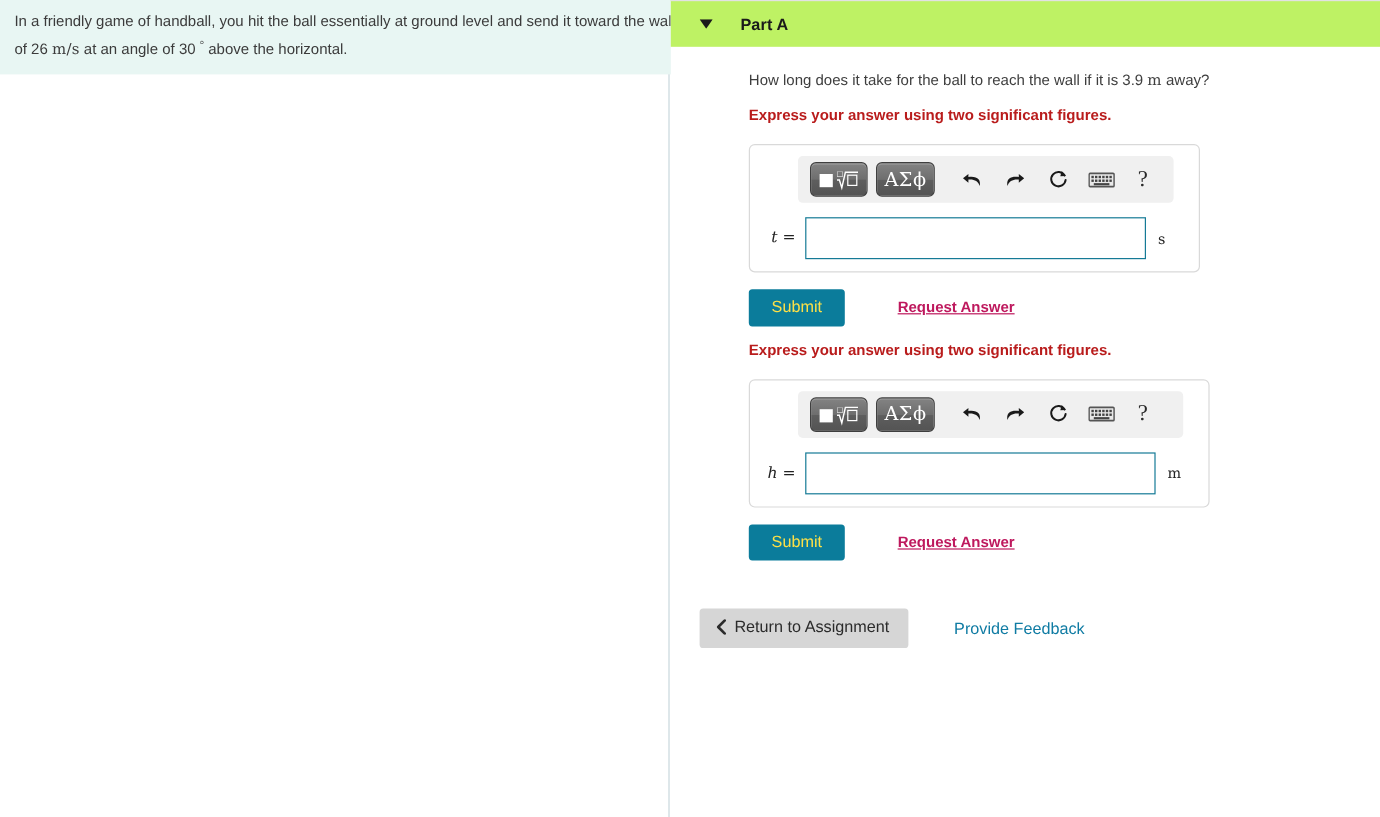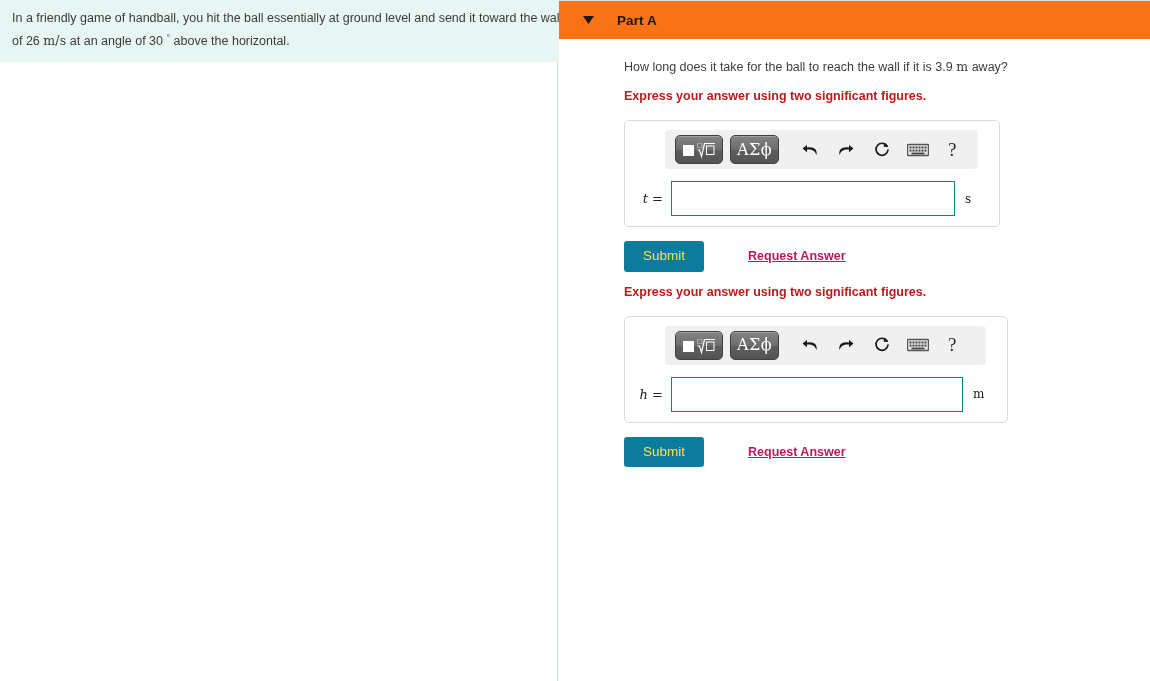--- a/index.html
+++ b/index.html
@@ -62,21 +62,21 @@
     left: 559px;
     top: 0;
     width: 591px;
     height: 681px;
     background: #ffffff;
   }
 
   .part-header {
     position: relative;
     height: 39px;
-    background: #f97316;
+    background: #bef264;
     border-top: 1px solid #e2e2e2;
     display: flex;
     align-items: center;
     padding-left: 22px;
     box-sizing: border-box;
   }
 
   .chevron-toggle {
     width: 14px;
     height: 14px;
@@ -448,15 +448,26 @@
           <span class="unit-label">m</span>
         </div>
       </div>
 
       <div class="actions-row">
         <button class="submit-btn">Submit</button>
         <span class="request-link">Request Answer</span>
       </div>
     </div>
 
+    <div class="footer-row">
+      <button class="return-btn">
+        <span class="back-chevron">
+          <svg width="8" height="13" viewBox="0 0 8 13">
+              <polyline points="7,1 1.5,6.5 7,12" stroke="#2b2b2b" stroke-width="2.2" fill="none" stroke-linecap="round" stroke-linejoin="round"></polyline>
+            </svg>
+        </span>
+        <span>Return to Assignment</span>
+      </button>
+      <span class="feedback-link">Provide Feedback</span>
+    </div>
 
   </div>
 </div>
 
 </body></html>

